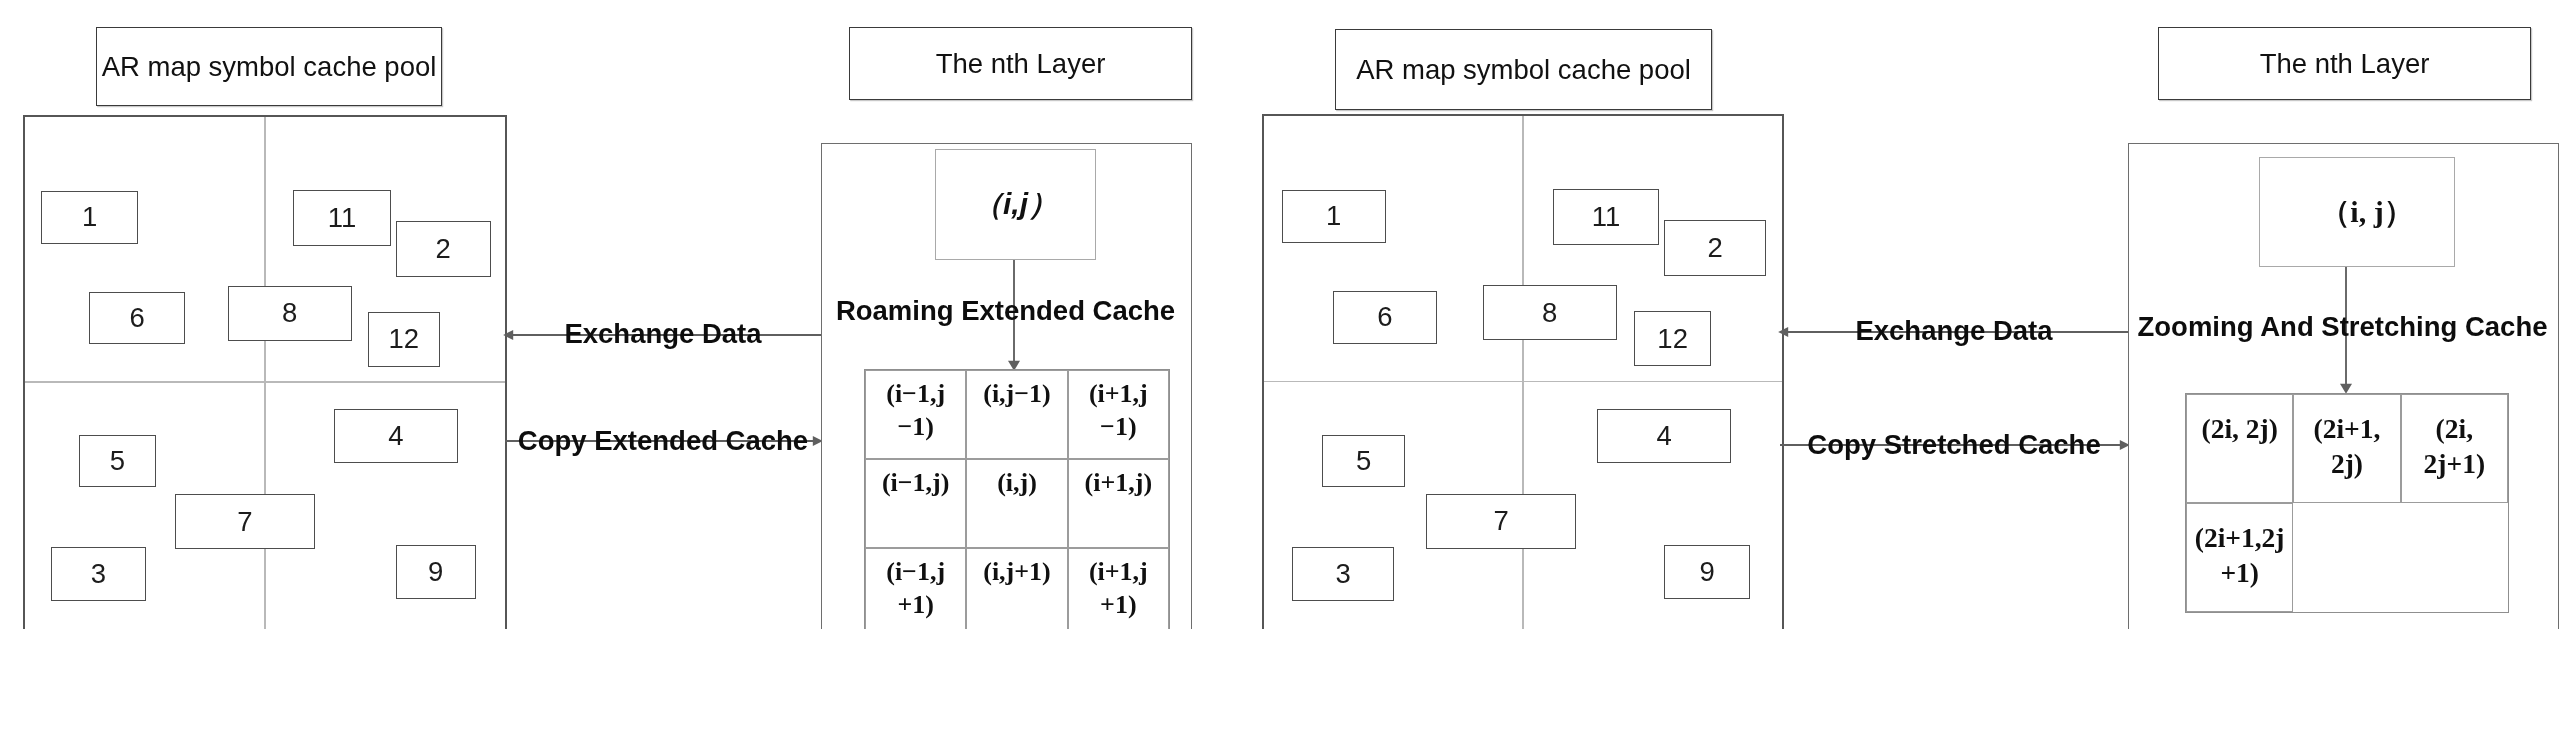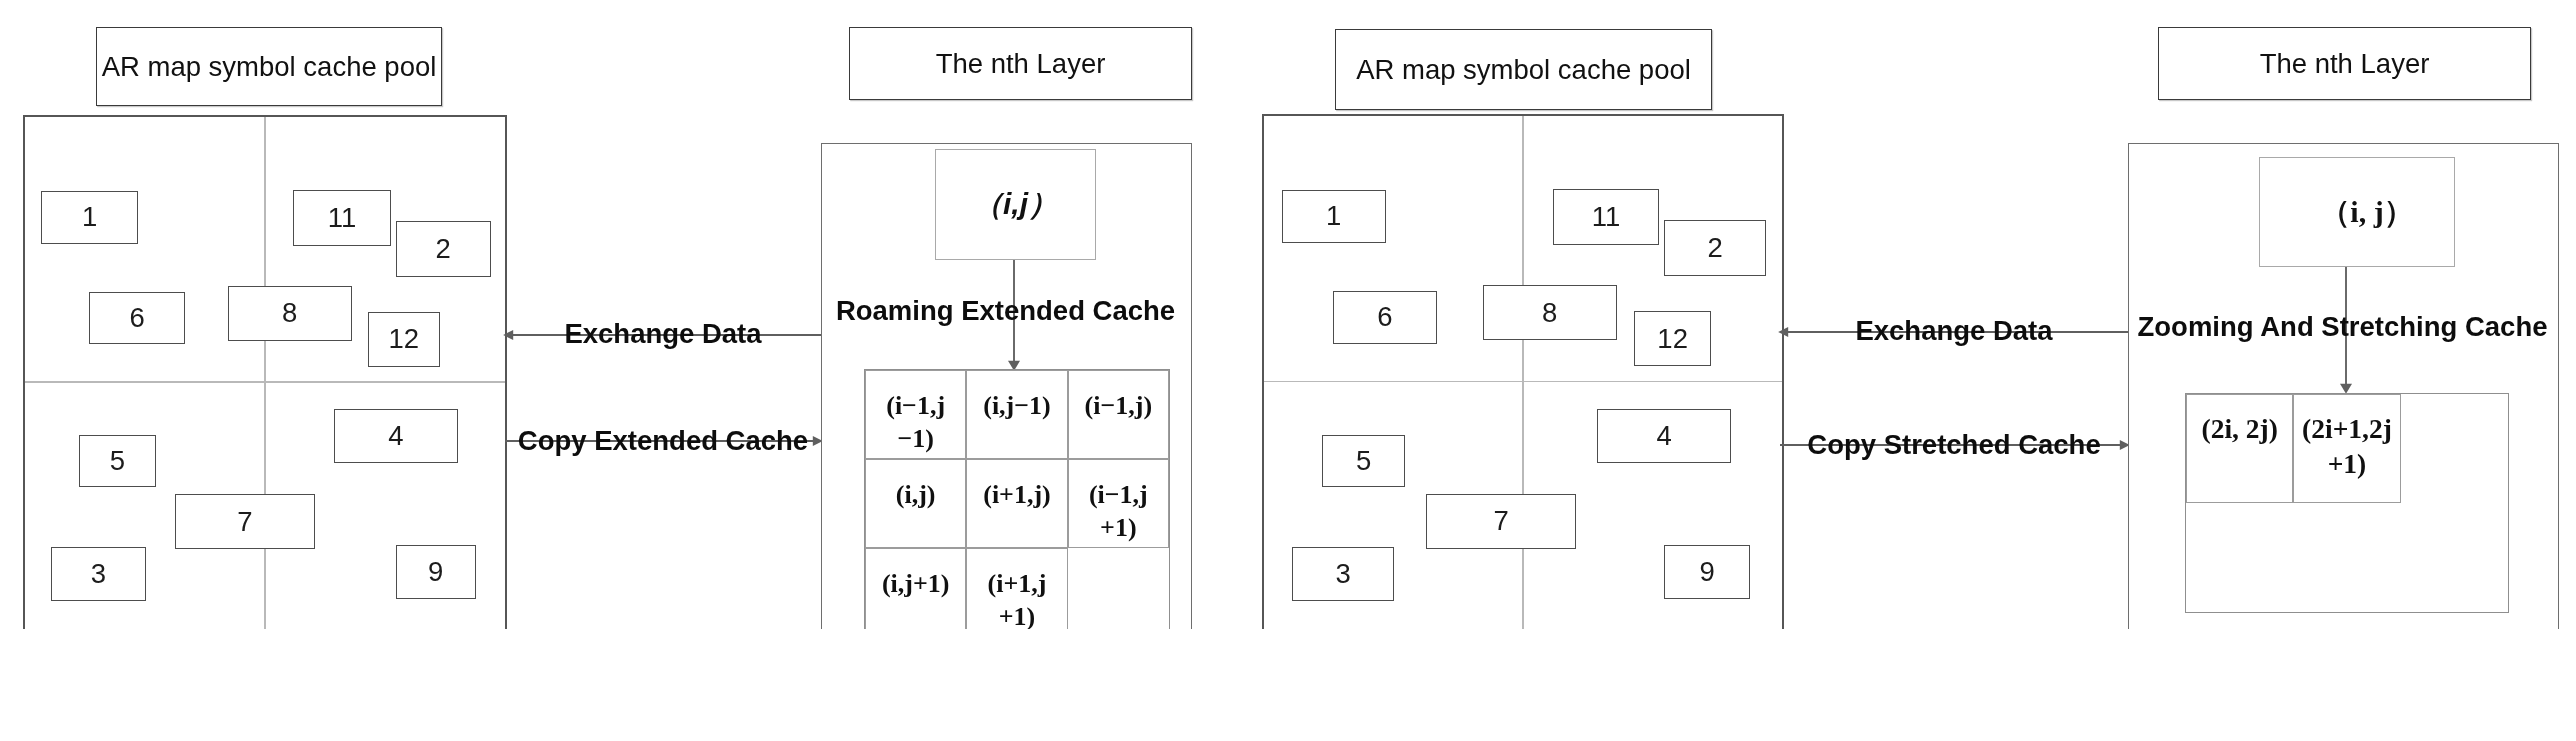--- a/index.html
+++ b/index.html
@@ -46,21 +46,21 @@
   .ijbox{position:absolute;border:1.2px solid #a9a9a9;background:#fff;display:flex;align-items:center;
          justify-content:center;font-size:30px;font-weight:bold;z-index:4;}
   .ijbox.sans{font-family:"Liberation Sans",sans-serif;font-style:italic;}
   .ijbox.serif{font-family:"Liberation Serif",serif;}
   .cache-label{position:absolute;text-align:center;font-weight:bold;font-size:27.5px;color:#0d0d0d;
                white-space:nowrap;z-index:6;}
   .grid{position:absolute;display:grid;border:1.2px solid #8f8f8f;background:#fff;z-index:4;}
   .grid .cell{border:0.6px solid #9c9c9c;display:flex;align-items:flex-start;justify-content:center;
               text-align:center;font-family:"Liberation Serif",serif;font-weight:bold;color:#101010;}
   .grid3{grid-template-columns:repeat(3,1fr);grid-template-rows:repeat(3,1fr);}
-  .grid3 .cell{font-size:26px;line-height:1.25;padding-top:19px;}
+  .grid3 .cell{font-size:26px;line-height:1.25;padding-top:7px;}
   .grid2{grid-template-columns:repeat(3,1fr);grid-template-rows:repeat(2,1fr);}
   .grid2 .cell{font-size:27.5px;line-height:1.3;padding-top:15.5px;}
 
   .caption{position:absolute;width:131px;text-align:center;font-family:"Liberation Serif",serif;
            font-weight:bold;font-size:44px;color:#000;}
 
   
   .ta {left:96px;top:27px;width:344px;height:77px;}
   .pa {left:23px;top:115px;width:480px;height:530px;}
   .exline-a{left:505px;top:334px;width:316px;}
@@ -128,20 +128,21 @@
   <div class="outer oa"></div>
   <div class="ijbox sans ija">（i,j）</div>
   <div class="vline ca">
     <span class="ah d"></span>
   </div>
   <div class="cache-label cla">Roaming Extended Cache</div>
 
   <div class="grid grid3 ga">
     <div class="cell">(i−1,j −1)</div>
     <div class="cell">(i,j−1)</div>
+    <div class="cell">(i+1,j −1)</div>
     <div class="cell">(i−1,j)</div>
     <div class="cell">(i,j)</div>
     <div class="cell">(i+1,j)</div>
     <div class="cell">(i−1,j +1)</div>
     <div class="cell">(i,j+1)</div>
     <div class="cell">(i+1,j +1)</div>
   </div>
 
   <div class="caption cap-a">(a)</div>
 
@@ -177,19 +178,21 @@
 
   <div class="outer ob"></div>
   <div class="ijbox serif ijb">（i, j）</div>
   <div class="vline cb">
     <span class="ah d"></span>
   </div>
   <div class="cache-label clb">Zooming And Stretching Cache</div>
 
   <div class="grid grid2 gb">
     <div class="cell">(2i, 2j)</div>
+    <div class="cell">(2i+1, 2j)</div>
+    <div class="cell">(2i, 2j+1)</div>
     <div class="cell">(2i+1,2j +1)</div>
   </div>
 
   <div class="caption cap-b">(b)</div>
 
 </div>
 
 
 </body></html>

